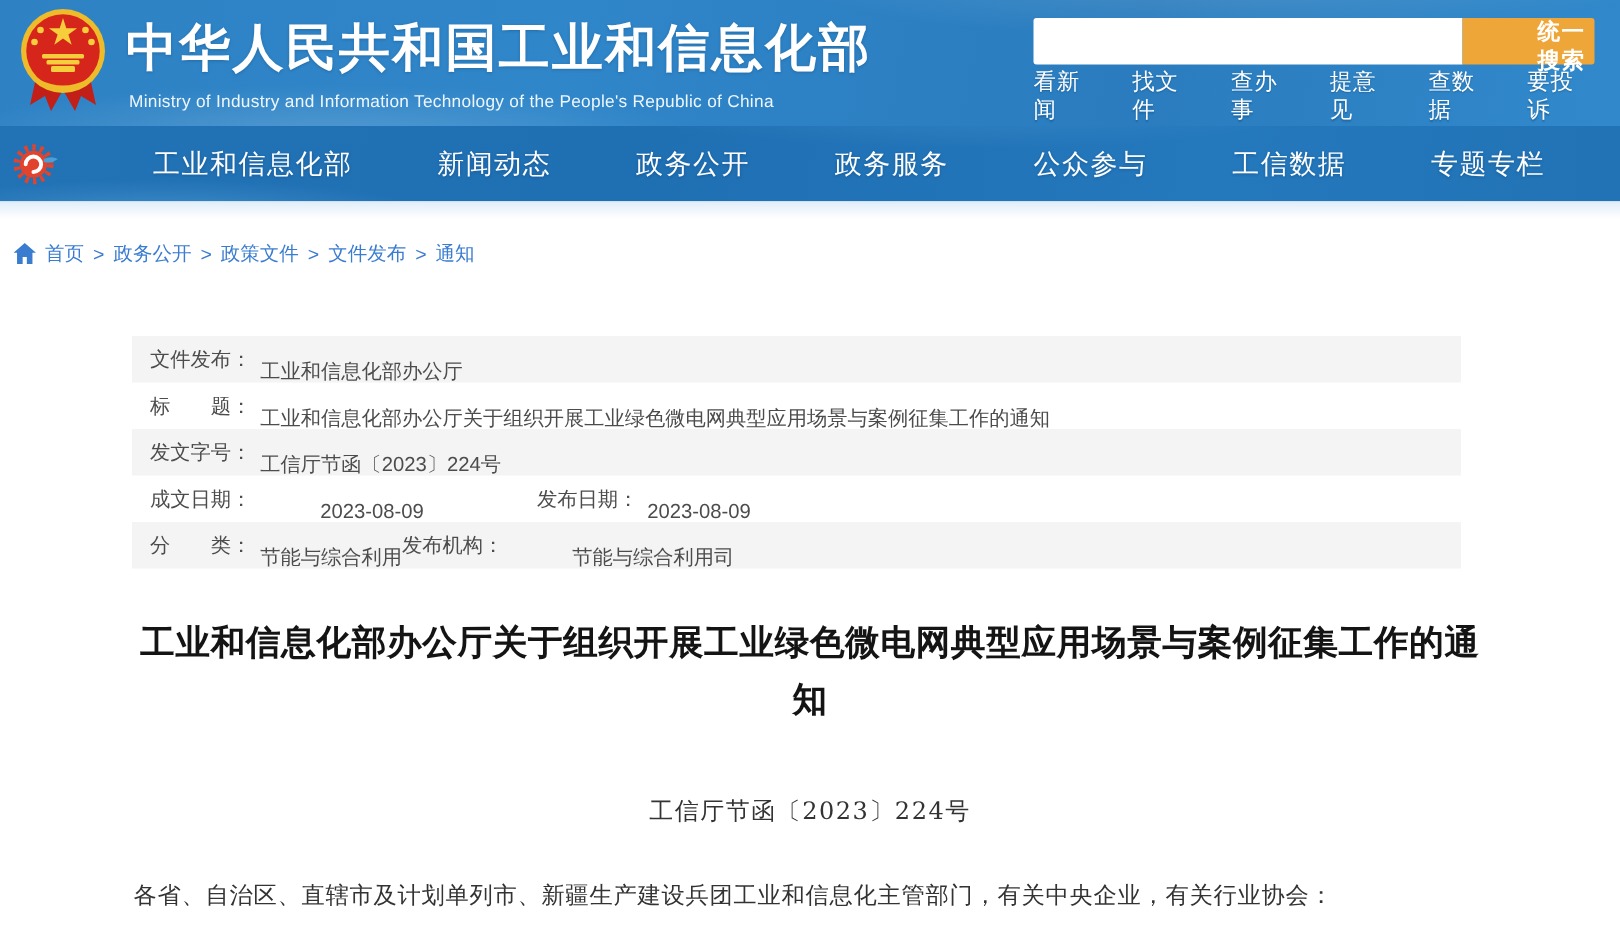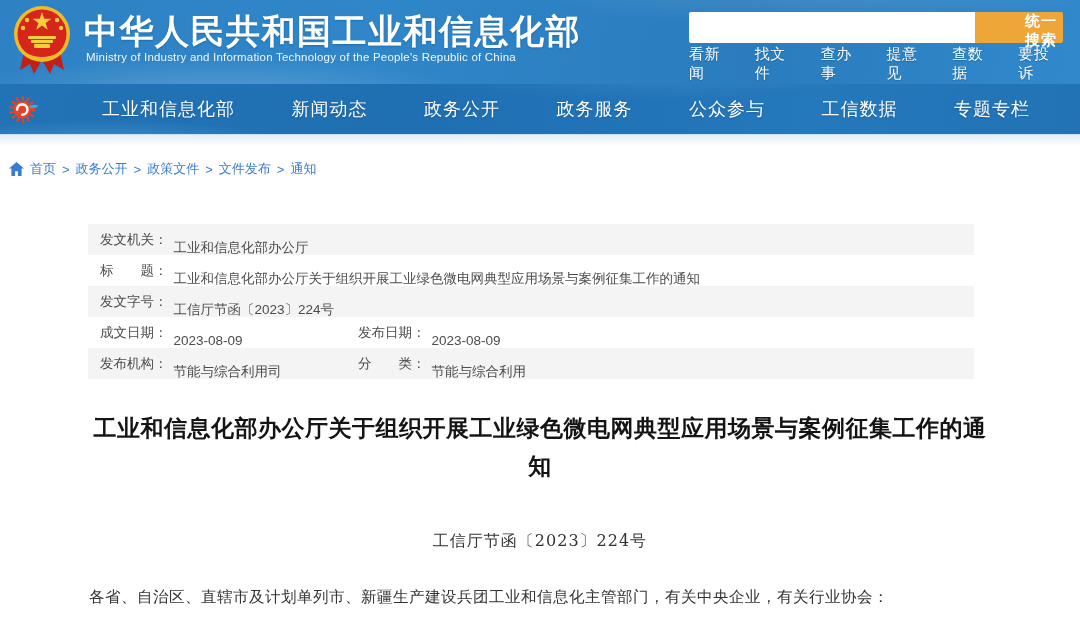--- a/index.html
+++ b/index.html
@@ -13,21 +13,21 @@
       radial-gradient(ellipse 500px 70px at 75% -20%, rgba(255,255,255,.15), rgba(255,255,255,0) 60%),
       linear-gradient(100deg,#2e82c4 0%, #2f86c9 35%, #2a7cbe 70%, #3189cb 100%);
   }
   .emblem { position:absolute; left:10px; top:4px; width:64px; height:74px; }
   .site-title {
     position:absolute; left:84px; top:9px; color:#ffffff; font-size:34px;
     font-weight:bold; letter-spacing:1.5px; text-shadow:0 1px 2px rgba(0,40,80,.25);
     cursor:pointer;
   }
   .site-subtitle {
-    position:absolute; left:86px; top:51px; color:#eef6fd; font-size:11.5px; letter-spacing:.2px;
+    position:absolute; left:86px; top:62px; color:#eef6fd; font-size:11.5px; letter-spacing:.2px;
   }
   .search-area { position:absolute; right:17px; top:12px; width:374px; }
   .search-row { display:flex; height:31px; }
   .search-input {
     flex:1; border:none; outline:none; background:#ffffff; height:31px;
     padding:0 8px; font-size:14px; border-radius:2px 0 0 2px;
   }
   .search-btn {
     width:88px; height:31px; border:none; background:#efa639; color:#ffffff;
     font-size:15px; font-weight:bold; cursor:pointer; border-radius:0 2px 2px 0;
@@ -65,21 +65,21 @@
   .breadcrumb .home-icon { width:15px; height:14px; margin-right:6px; }
   .crumb { color:#3a7cd0; cursor:pointer; }
   .crumb.current { cursor:default; }
   .crumb-sep { margin:0 6px; color:#3a7cd0; }
 
   
   .meta-table { margin:46px 0 0 88px; width:886px; font-size:13.5px; color:#4c4c4c; }
   .meta-row { display:flex; align-items:center; height:31px; padding-left:12px; }
   .meta-row.gray { background:#f4f4f4; }
   .meta-cell { display:flex; align-items:center; }
-  .meta-cell.first-col { width:258px; }
+  .meta-cell.first-col { width:258px;gap:40px; }
   .meta-label { white-space:pre; }
   .meta-value { margin-left:6px;margin-top:16px; }
 
   
   .doc-title {
     margin:30px auto 0; width:906px; text-align:center; font-size:23px; font-weight:bold;
     color:#141414; line-height:38px; letter-spacing:.5px;
   }
   .doc-number {
     margin-top:46px; text-align:center; font-family:"DejaVu Serif","Liberation Serif",serif;
@@ -159,21 +159,21 @@
   <span class="crumb">政策文件</span>
   <span class="crumb-sep">&gt;</span>
   <span class="crumb">文件发布</span>
   <span class="crumb-sep">&gt;</span>
   <span class="crumb current">通知</span>
 </div>
 
 <div class="meta-table">
   <div class="meta-row gray">
     <span class="meta-cell">
-      <span class="meta-label">发文机关：</span>
+      <span class="meta-label">文件发布：</span>
       <span class="meta-value">工业和信息化部办公厅</span>
     </span>
   </div>
   <div class="meta-row">
     <span class="meta-cell">
       <span class="meta-label">标　　题：</span>
       <span class="meta-value">工业和信息化部办公厅关于组织开展工业绿色微电网典型应用场景与案例征集工作的通知</span>
     </span>
   </div>
   <div class="meta-row gray">
@@ -186,26 +186,26 @@
     <span class="meta-cell first-col">
       <span class="meta-label">成文日期：</span>
       <span class="meta-value">2023-08-09</span>
     </span>
     <span class="meta-cell">
       <span class="meta-label">发布日期：</span>
       <span class="meta-value">2023-08-09</span>
     </span>
   </div>
   <div class="meta-row gray">
+    <span class="meta-cell">
+      <span class="meta-label">分　　类：</span>
+      <span class="meta-value">节能与综合利用</span>
+    </span>
     <span class="meta-cell first-col">
       <span class="meta-label">发布机构：</span>
       <span class="meta-value">节能与综合利用司</span>
     </span>
-    <span class="meta-cell">
-      <span class="meta-label">分　　类：</span>
-      <span class="meta-value">节能与综合利用</span>
-    </span>
   </div>
 </div>
 
 <div class="doc-title">工业和信息化部办公厅关于组织开展工业绿色微电网典型应用场景与案例征集工作的通知</div>
 <div class="doc-number">工信厅节函〔2023〕224号</div>
 <div class="doc-body">各省、自治区、直辖市及计划单列市、新疆生产建设兵团工业和信息化主管部门，有关中央企业，有关行业协会：</div>
 
 </body></html>

